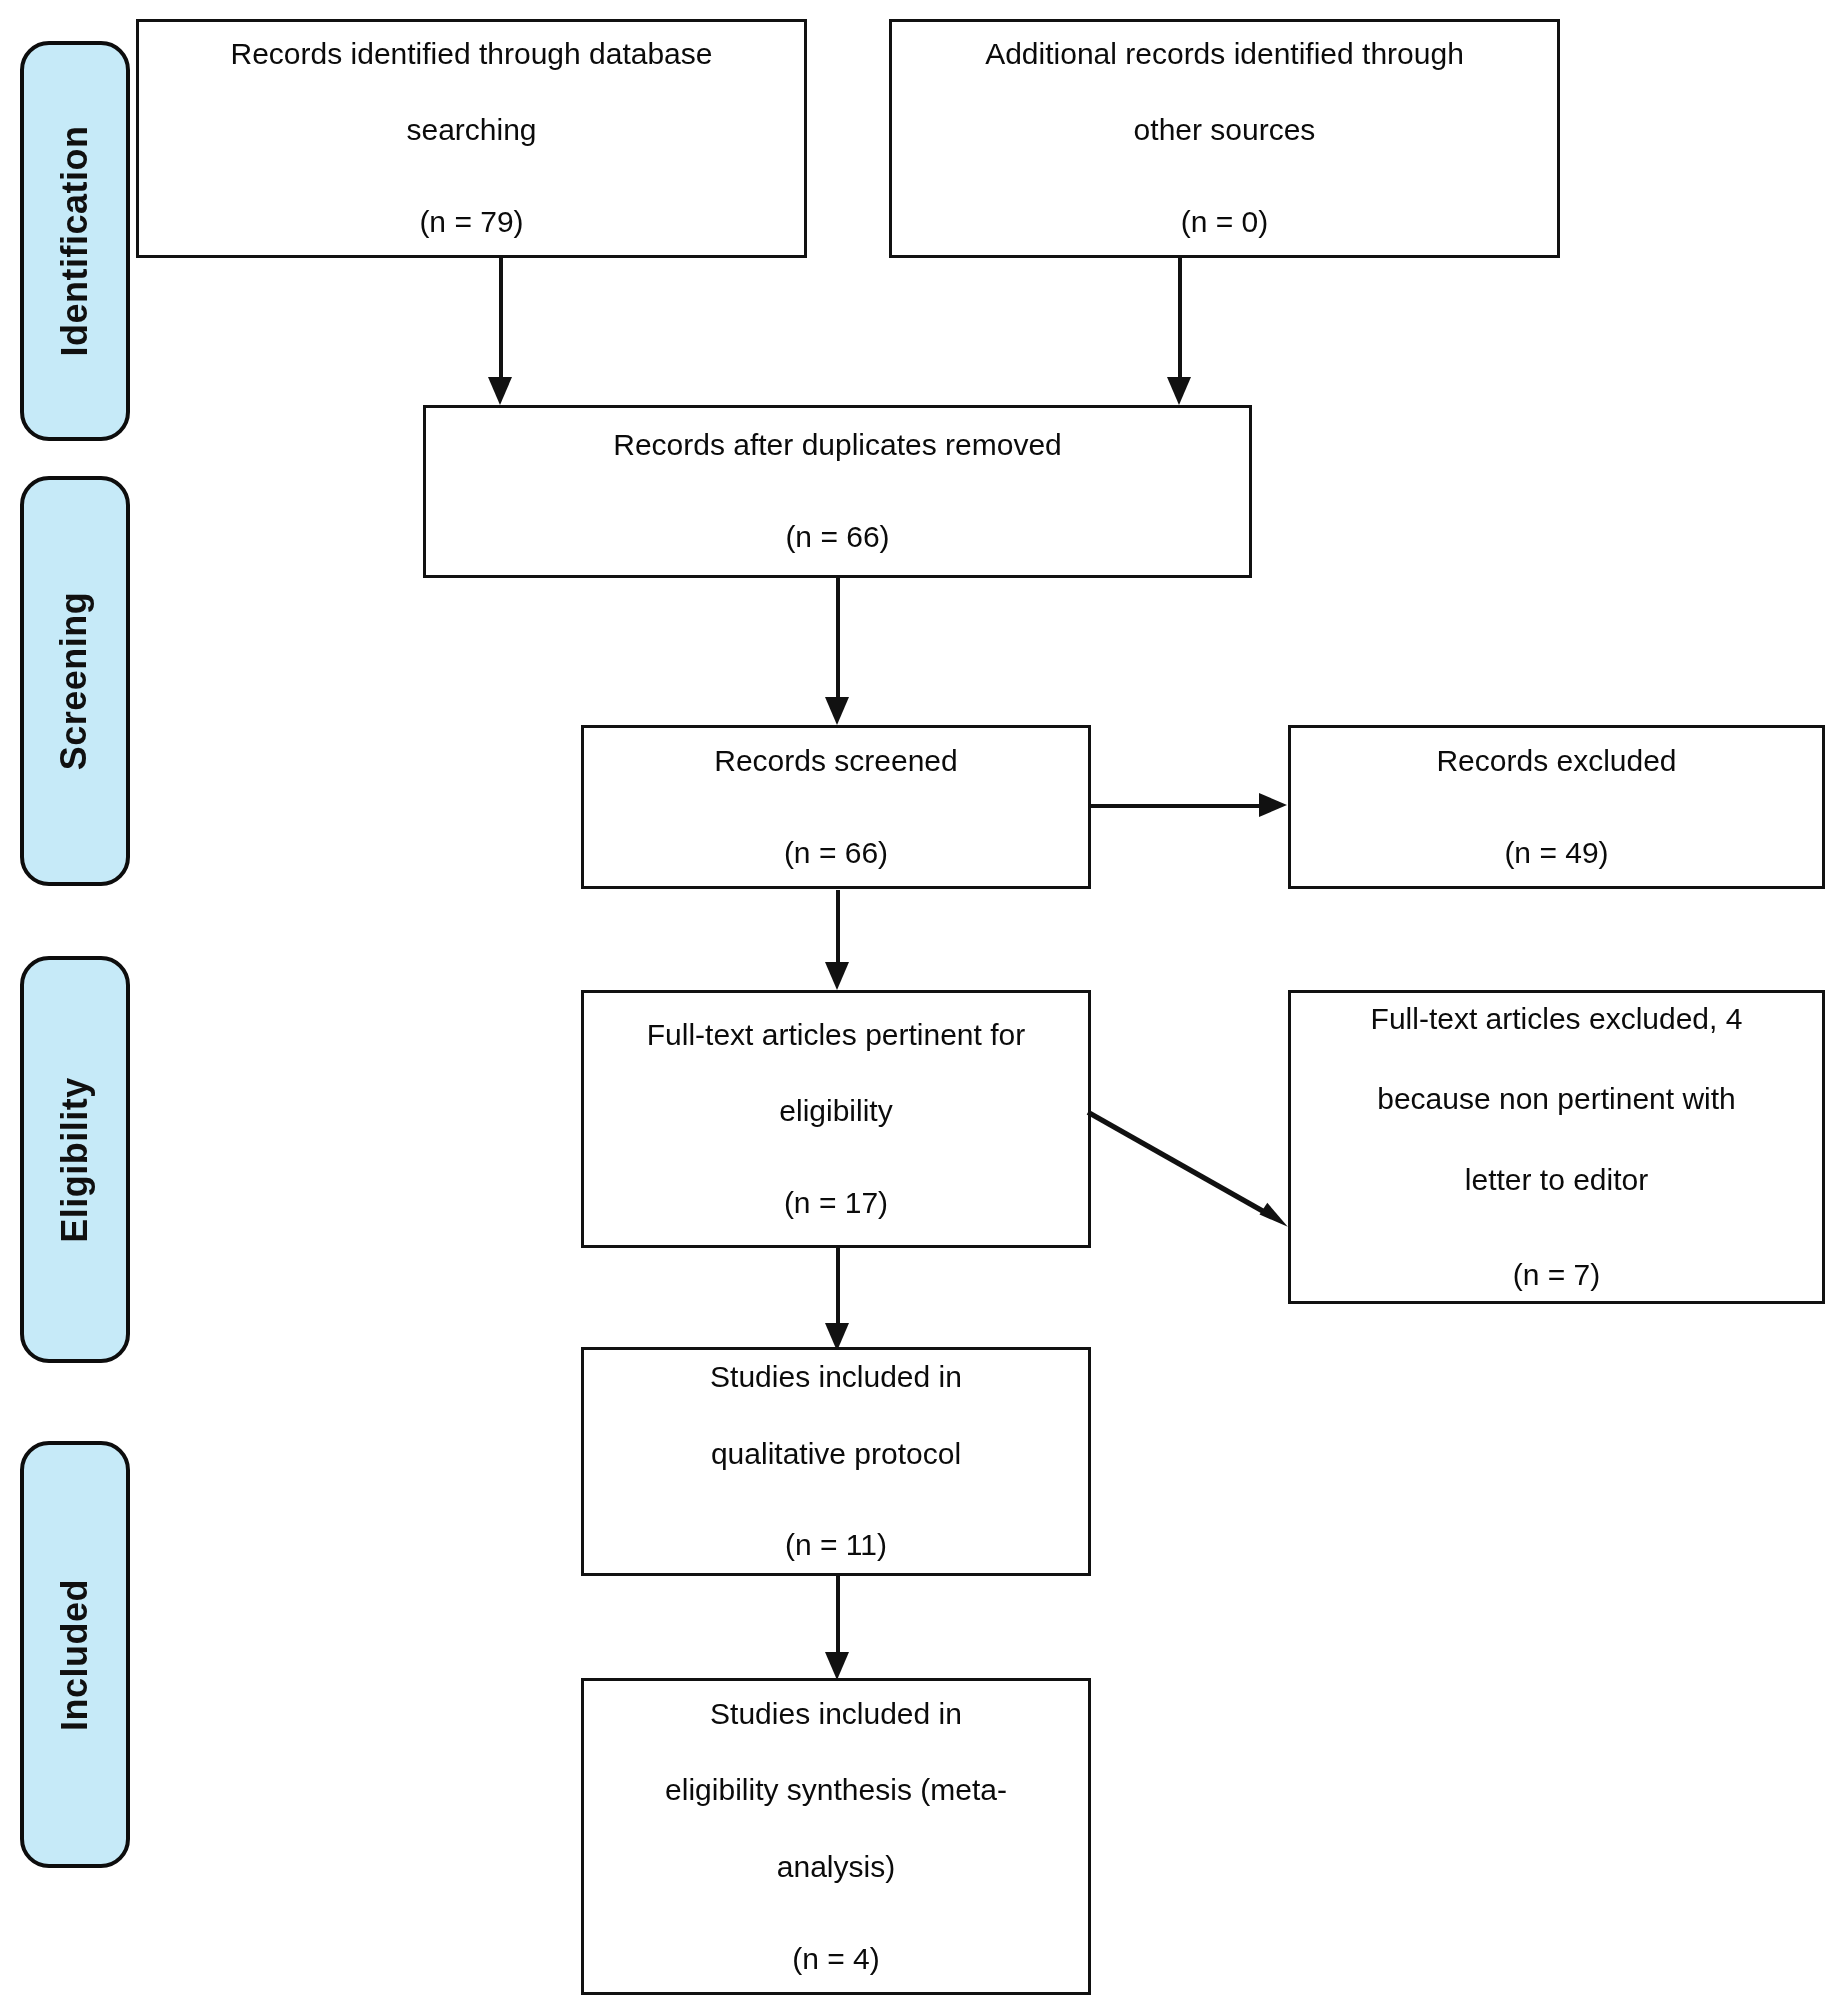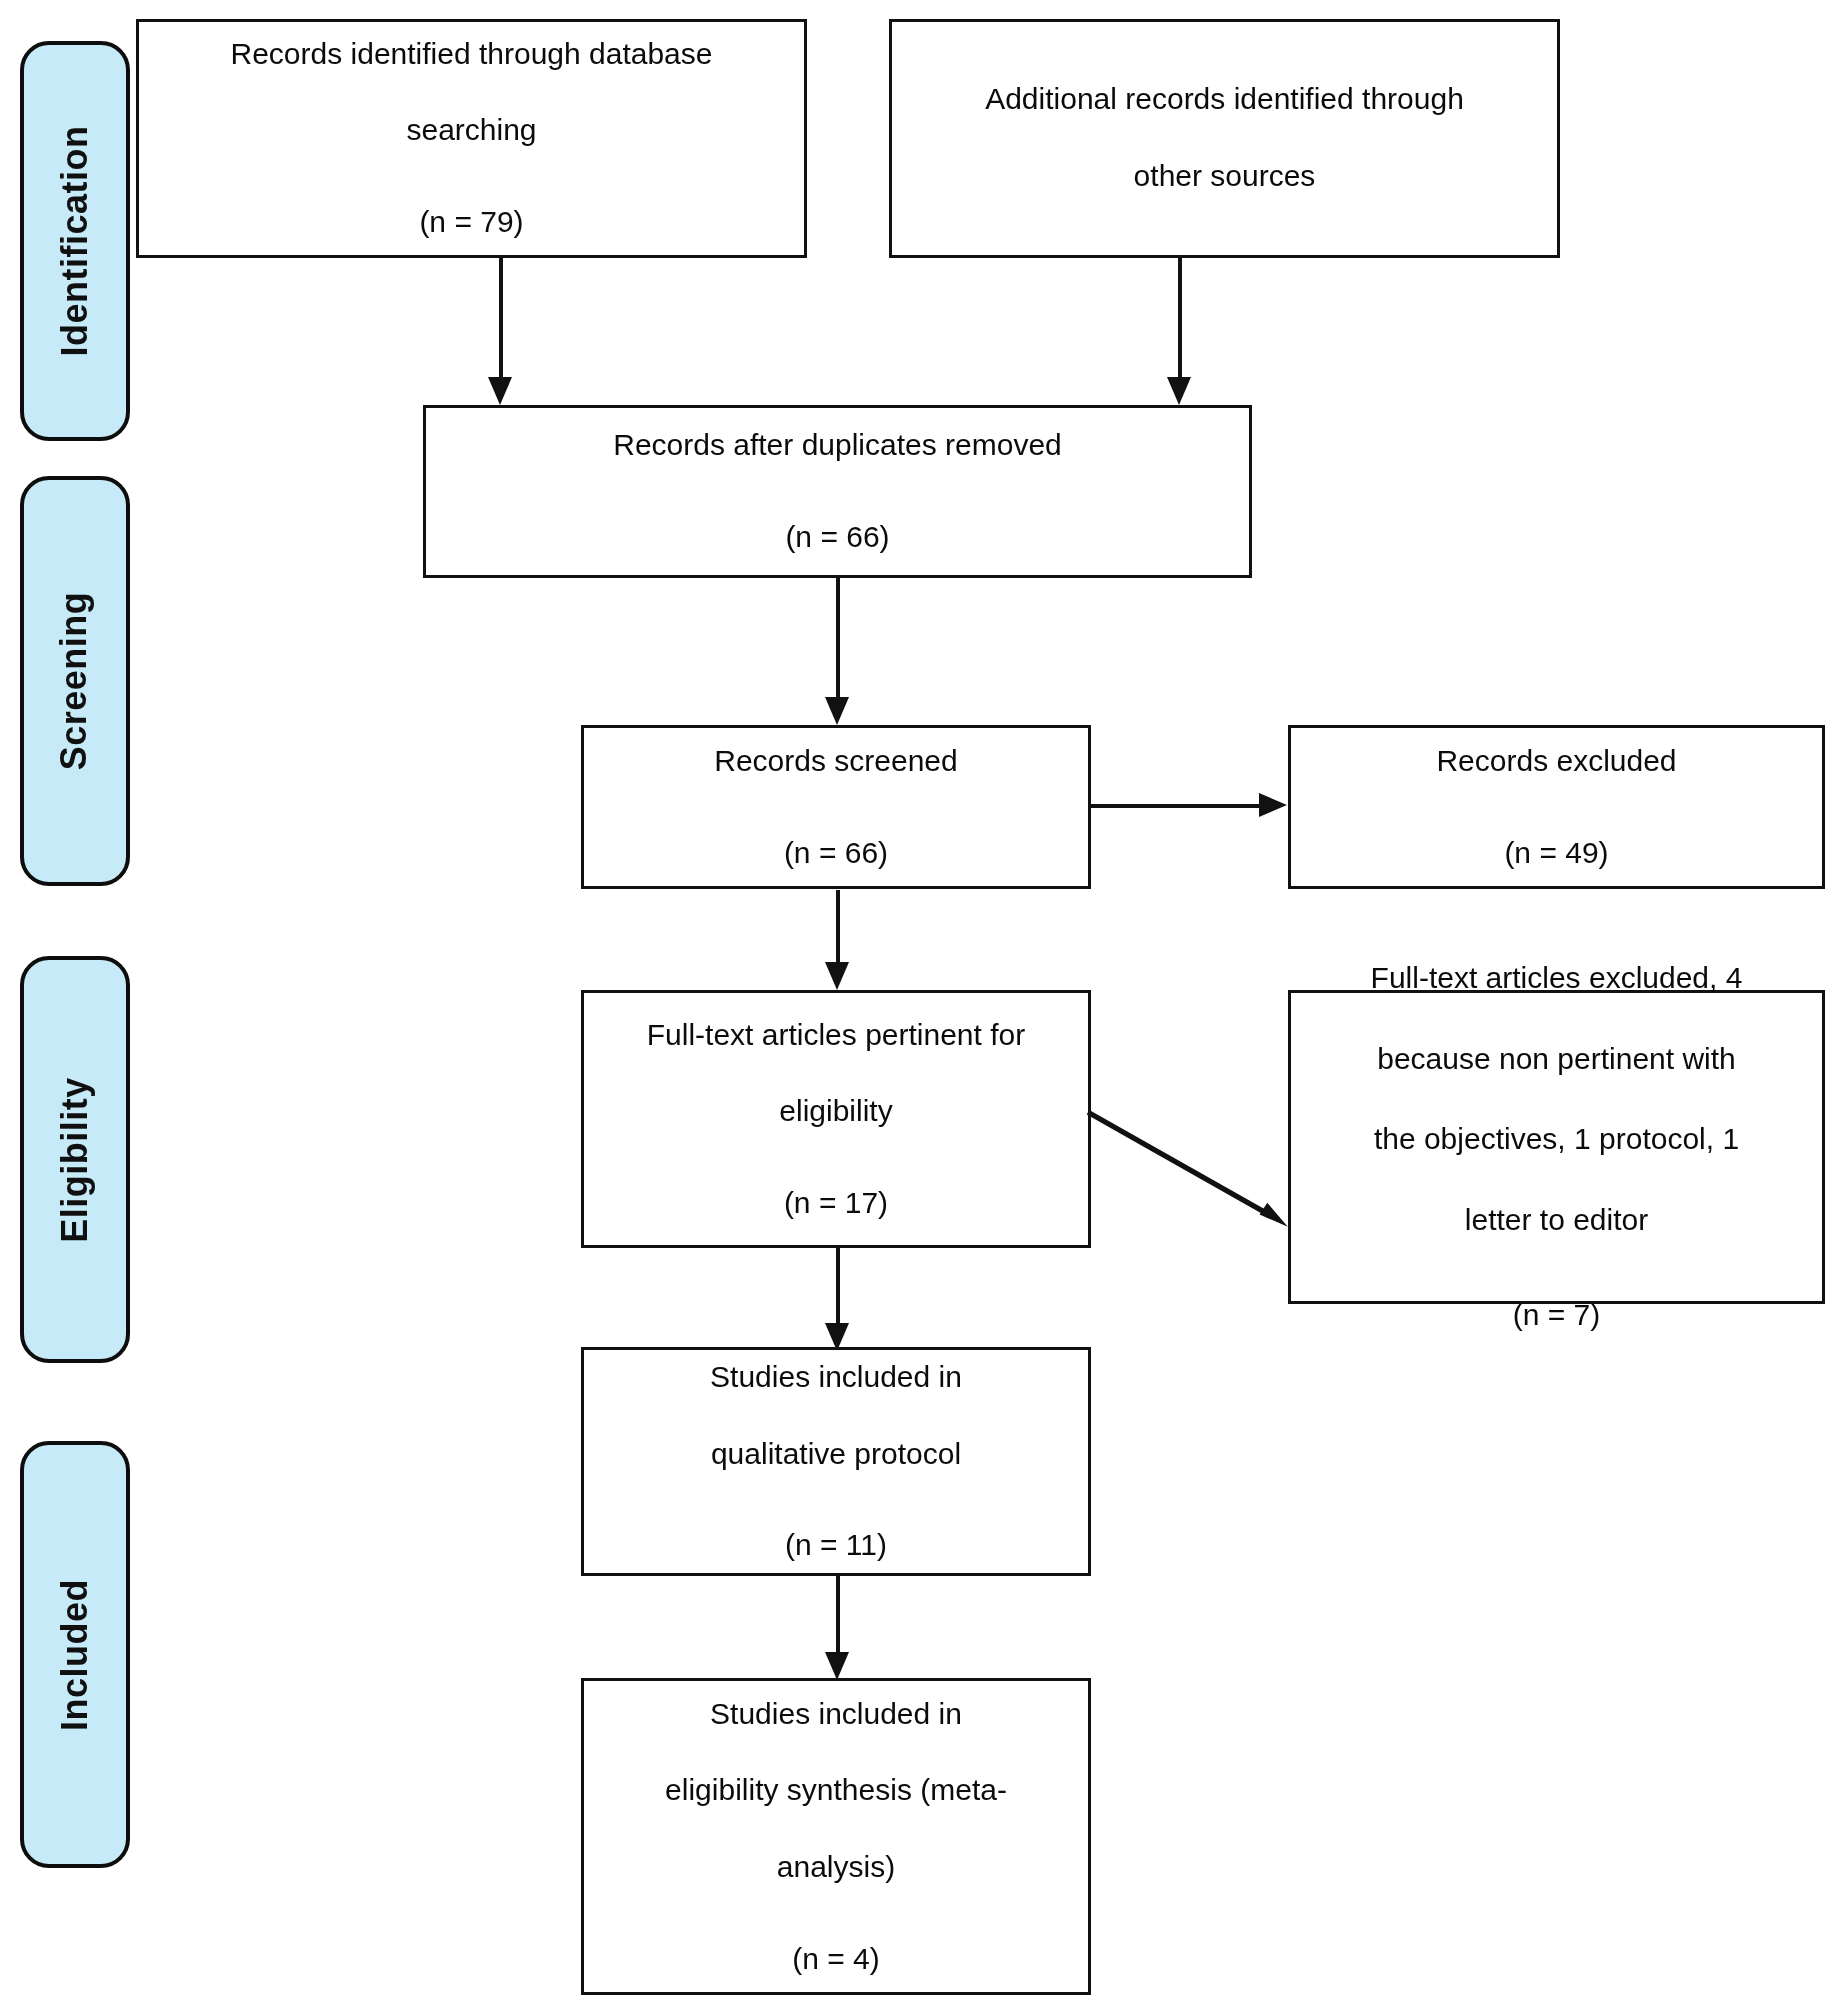--- a/index.html
+++ b/index.html
@@ -82,20 +82,21 @@
 
   <div class="fbox" style="left:136px; top:18.5px; width:671px; height:239px;">
     <span class="ln">Records identified through database</span>
     <span class="ln">searching</span>
     <span class="ln nline">(n = 79)</span>
   </div>
 
   <div class="fbox" style="left:889px; top:18.5px; width:671px; height:239px;">
     <span class="ln">Additional records identified through</span>
     <span class="ln">other sources</span>
+    <span class="ln nline">(n = 0)</span>
   </div>
 
   <div class="vline" style="left:499px; top:258px; height:122px;"></div>
   <div class="arrow-down" style="left:488px; top:377px;"></div>
 
   <div class="vline" style="left:1178px; top:258px; height:122px;"></div>
   <div class="arrow-down" style="left:1167px; top:377px;"></div>
 
   <div class="fbox" style="left:423px; top:405px; width:829px; height:173px;">
     <span class="ln">Records after duplicates removed</span>
@@ -123,21 +124,20 @@
 
   <div class="fbox" style="left:581px; top:990px; width:510px; height:258px;">
     <span class="ln">Full-text articles pertinent for</span>
     <span class="ln">eligibility</span>
     <span class="ln nline">(n = 17)</span>
   </div>
 
   <div class="fbox" style="left:1288px; top:990px; width:537px; height:314px; line-height:1.75;">
     <span class="ln">Full-text articles excluded, 4</span>
     <span class="ln">because non pertinent with</span>
-    <span class="ln">the objectives, 1 protocol, 1</span>
     <span class="ln">letter to editor</span>
     <span class="ln nline">(n = 7)</span>
   </div>
 
   <svg class="diag" style="left:1088px; top:1112px;" width="229" height="132" viewBox="0 0 470 270">
     <line x1="0" y1="0" x2="380" y2="215" stroke="#111111" stroke-width="11"></line>
     <polygon points="410,235 352,210 368,186" fill="#111111"></polygon>
   </svg>
 
   <div class="vline" style="left:836px; top:1248px; height:78px;"></div>

